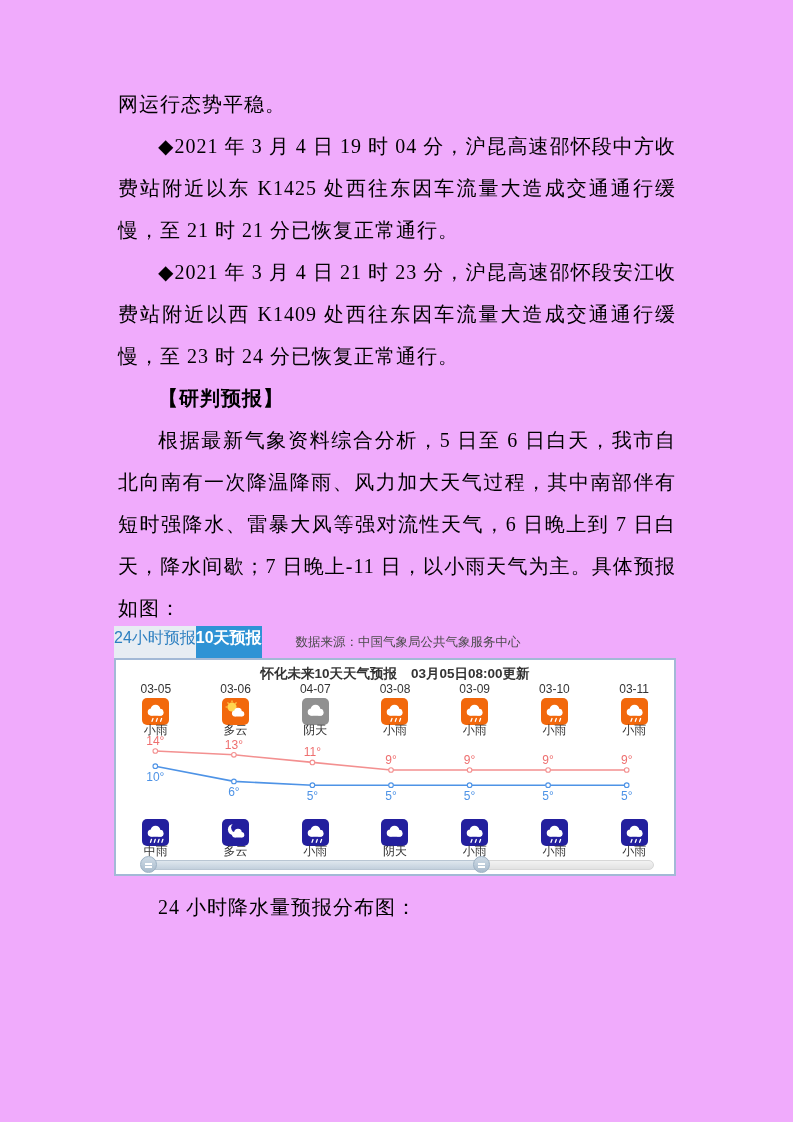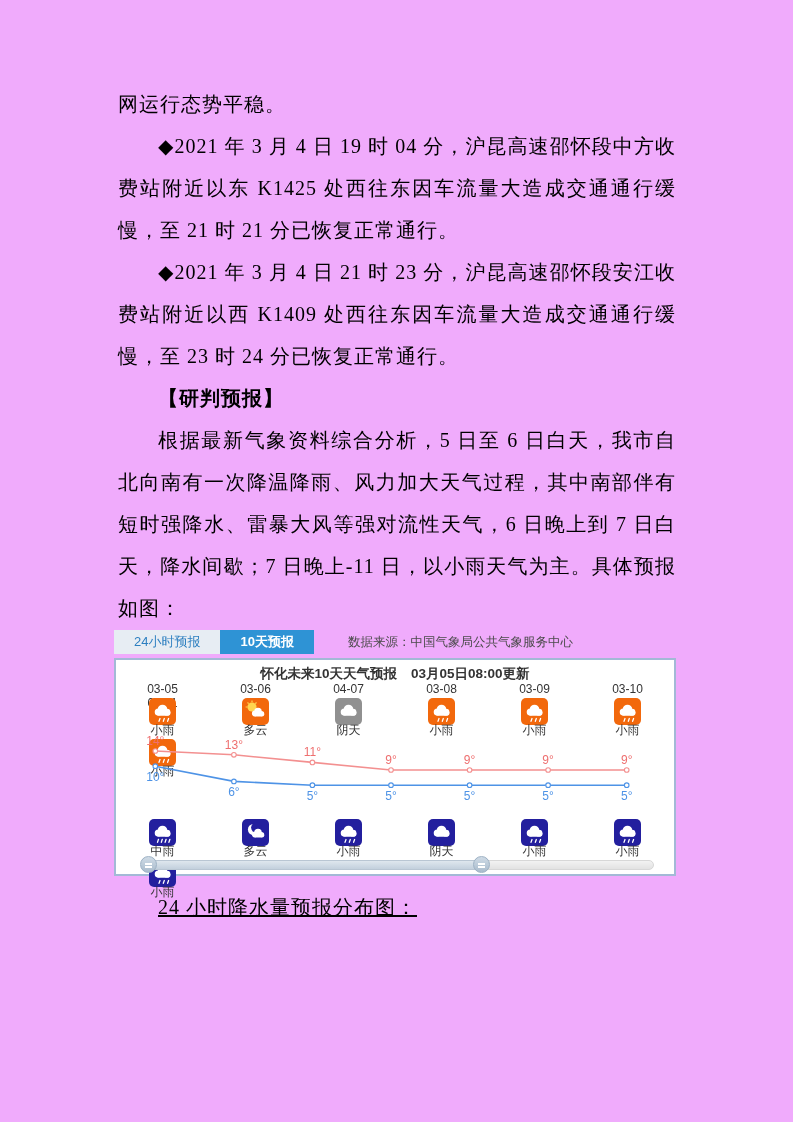--- a/index.html
+++ b/index.html
@@ -3,34 +3,34 @@
 <meta charset="utf-8">
 <style>
   html,body{margin:0;padding:0;background:#fff;}
   .page{position:relative;width:793px;height:1122px;background:#f0abfc;overflow:hidden;
         font-family:"Liberation Serif","DejaVu Serif",serif;color:#000;}
   
   .doc{margin:83px 0 0 118px;width:558px;font-size:20px;line-height:42px;}
   .doc p{margin:0;text-align:justify;word-break:break-all;letter-spacing:1px;}
   .doc p.indent{text-indent:2em;}
   .doc p.heading{font-weight:bold;}
-  .closing-wrap{margin:10px 0 0 118px;width:558px;font-size:20px;line-height:42px;text-decoration:underline;}
+  .closing-wrap{margin:10px 0 0 118px;width:558px;font-size:20px;line-height:42px;}
   .closing-wrap p{margin:0;text-indent:2em;letter-spacing:1px;}
   
   .weather{margin:1px 0 0 114px;font-family:"Liberation Sans","DejaVu Sans",sans-serif;}
   .tabbar{display:flex;align-items:center;height:24px;}
-  .tab{height:24px;line-height:24px;padding:0 20px;font-size:13px;cursor:pointer;
+  .tab{height:32px;line-height:24px;padding:0 0;font-size:16px;cursor:pointer;
        background:#e7edf3;color:#2c7fc0;}
   .tab.active{background:#2e93d5;color:#fff;font-weight:bold;}
   .source{margin-left:34px;font-size:12.5px;color:#4a4a4a;}
   .wbox{position:relative;margin-top:4px;width:550px;height:214px;border:2px solid #a3b9d6;background:#fff;padding-left:8px;}
   .wtitle{position:absolute;top:5px;left:0;right:0;text-align:center;font-size:13.5px;
           font-weight:bold;color:#333;}
   .wtitle .upd{margin-left:14px;}
-  .wrow{position:absolute;left:0;right:0;display:grid;grid-template-columns:repeat(6,1fr);
+  .wrow{position:absolute;left:0;right:0;display:grid;grid-template-columns:repeat(7,1fr);
         justify-items:center;}
   .r-dates{top:22px;font-size:12px;color:#333;}
   .r-day{top:38px;}
   .r-night{top:159px;}
   .wcol{display:flex;flex-direction:column;align-items:center;}
   .cond{font-size:12px;color:#333;margin-top:-3px;}
   .wicon{width:27px;height:27px;border-radius:5px;display:block;}
   .bg-orange{background:#f2680c;} .bg-grey{background:#909090;} .bg-navy{background:#231f9e;}
   #temp-chart{position:absolute;top:74px;left:0;width:550px;height:78px;}
   

